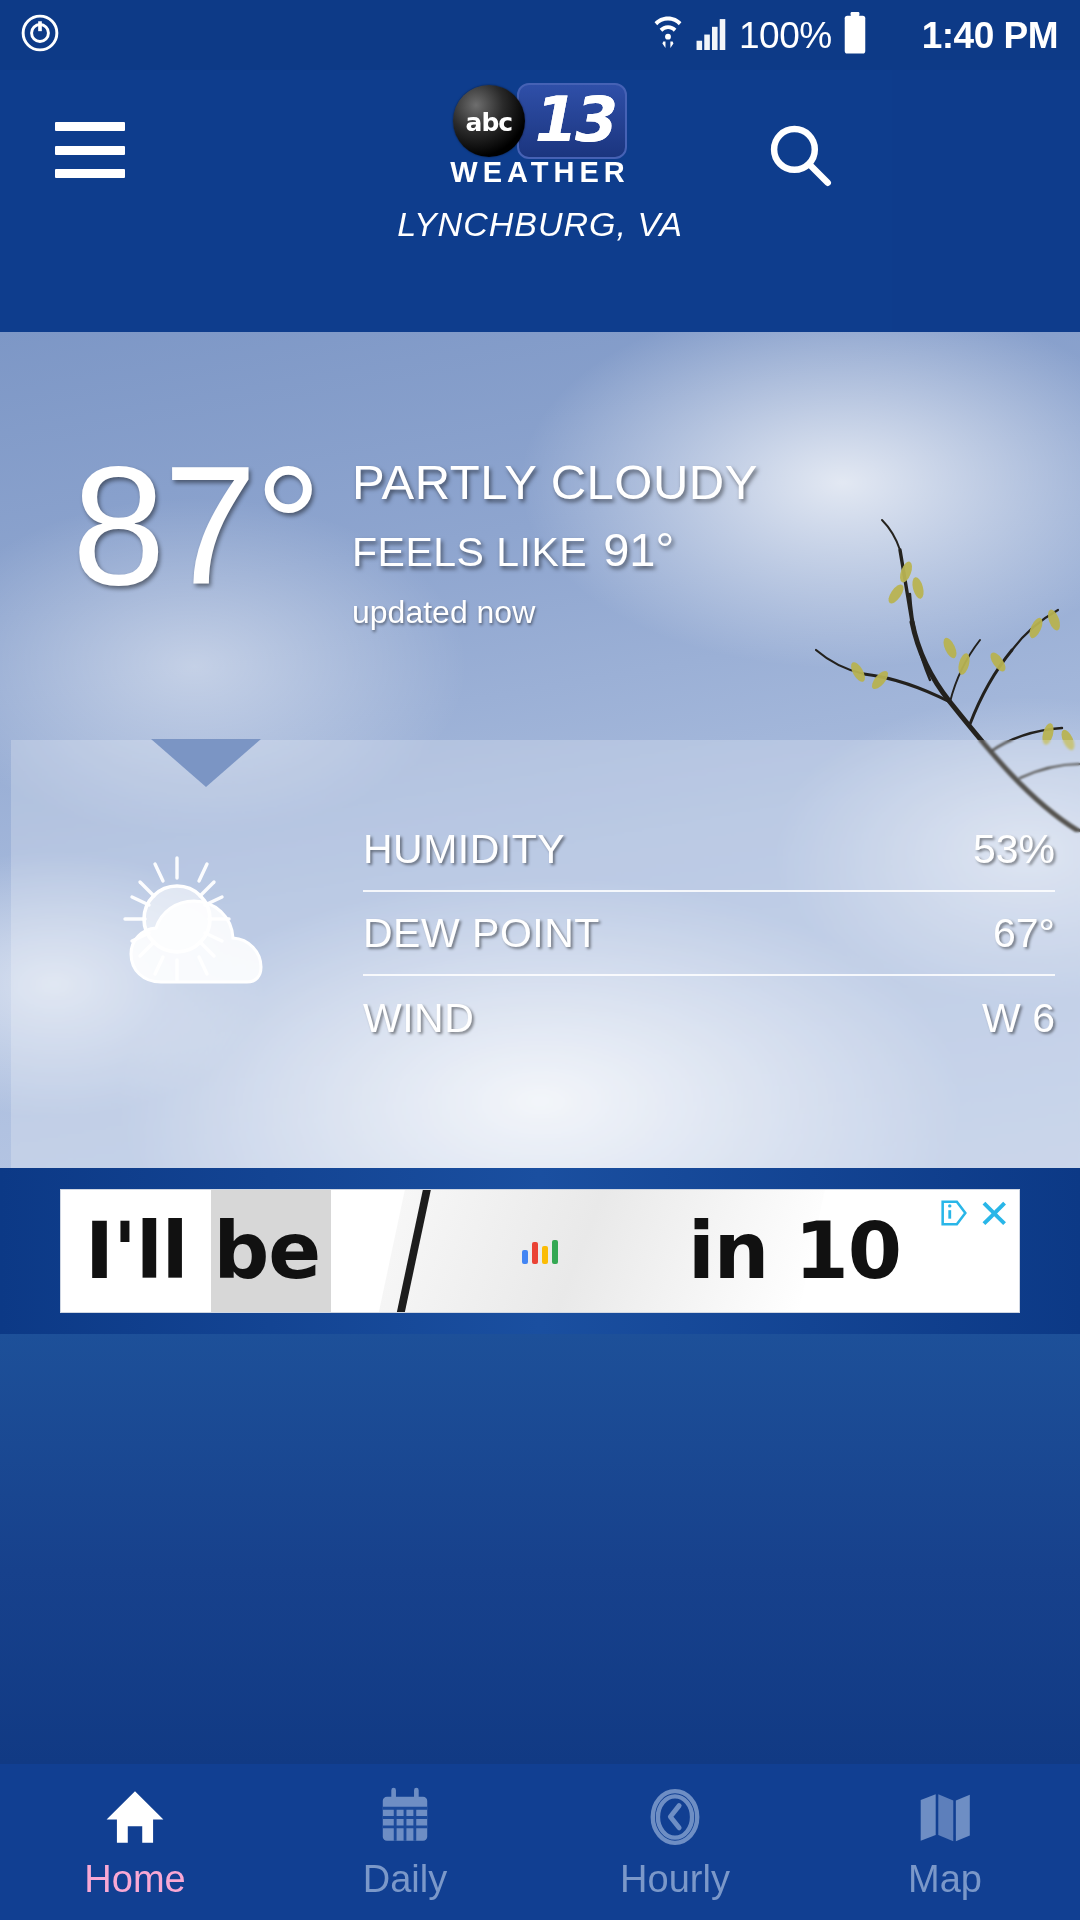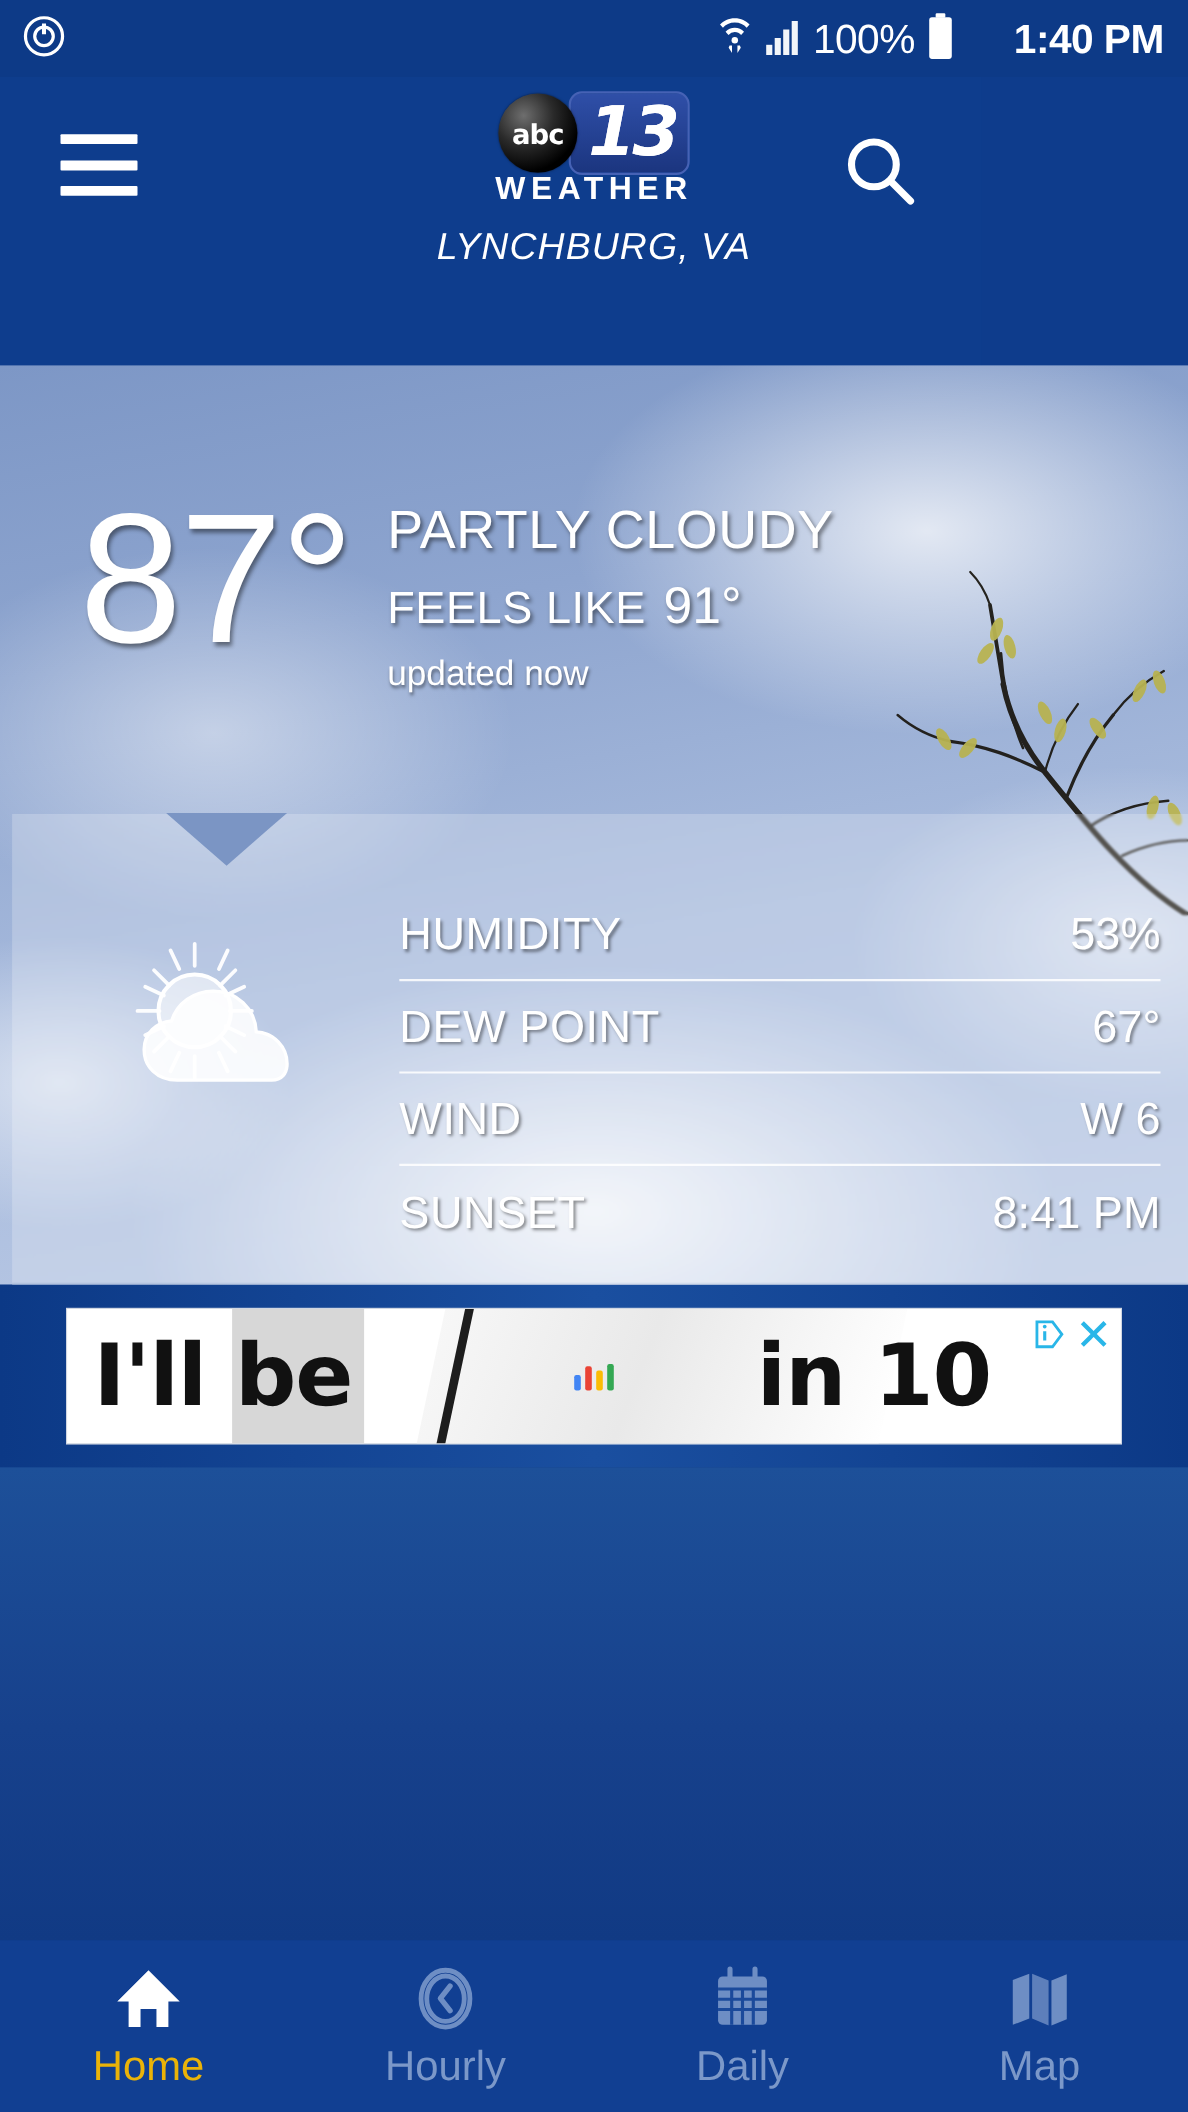--- a/index.html
+++ b/index.html
@@ -211,21 +211,21 @@
   .nav{
     position:absolute; bottom:0; left:0; width:1080px; height:156px;
     background:#113f92;
     display:flex;
   }
   .nav .item{
     flex:1; display:flex; flex-direction:column; align-items:center; justify-content:center;
     gap:8px; cursor:pointer;
   }
   .nav .lbl{ font-size:38px; font-weight:400; }
-  .nav .item.active .lbl{ color:#eab308; }
+  .nav .item.active .lbl{ color:#f9a8d4; }
   .nav .item .lbl{ color:#7b98c9; }
   .nav .ic{ height:66px; display:flex; align-items:center; justify-content:center; }
 </style>
 </head>
 <body>
 
 <div class="statusbar">
   <div class="sb-left">
     <span>
       <svg width="44" height="44" viewBox="0 0 24 24" fill="none" stroke="#fff" stroke-width="1.6">
@@ -365,24 +365,20 @@
         <span class="v">53%</span>
       </div>
       <div class="drow">
         <span class="k">DEW POINT</span>
         <span class="v">67°</span>
       </div>
       <div class="drow">
         <span class="k">WIND</span>
         <span class="v">W 6</span>
       </div>
-      <div class="drow">
-        <span class="k">SUNSET</span>
-        <span class="v">8:41 PM</span>
-      </div>
     </div>
   </div>
 </div>
 
 <div class="adwrap">
   <div class="ad">
     <div class="ad-grey"></div>
     <div class="ad-phone"></div>
     <div class="ad-dots">
       <i style="height:14px;background:#4285f4"></i>
@@ -407,31 +403,20 @@
 
 <div class="nav">
 
   <div class="item active">
     <div class="ic">
       <svg width="64" height="62" viewBox="0 0 24 24" fill="#ffffff">
         <path d="M12 2 L23 13 h-4 v9 h-4.2 v-6.4 h-5.6 V22 H5 v-9 H1 z"></path>
       </svg>
     </div>
     <div class="lbl">Home</div>
-  </div>
-
-  <div class="item">
-    <div class="ic">
-      <svg width="64" height="62" viewBox="0 0 24 24" fill="none" stroke="#6e8ec4" stroke-width="1.7">
-        <ellipse cx="12" cy="12" rx="8.6" ry="10"></ellipse>
-        <ellipse cx="12" cy="12" rx="6.6" ry="8"></ellipse>
-        <path d="M13.6 7.6 L10.2 11.9 L13.6 16.2" stroke-width="1.9" stroke-linecap="round" stroke-linejoin="round"></path>
-      </svg>
-    </div>
-    <div class="lbl">Hourly</div>
   </div>
 
   <div class="item">
     <div class="ic">
       <svg width="64" height="62" viewBox="0 0 24 24" fill="none" stroke="#6e8ec4" stroke-width="1.6">
         <rect x="3.4" y="4.2" width="17.2" height="17" rx="1.6" fill="#6e8ec4" stroke="none"></rect>
         <path d="M7.6 1.6 V 5.2 M16.4 1.6 V 5.2" stroke="#6e8ec4" stroke-width="1.8" stroke-linecap="round"></path>
         <g stroke="#1b4a9b" stroke-width="1.1">
           <path d="M3.4 8.6 H20.6"></path>
           <path d="M3.4 12.2 H20.6"></path>
@@ -440,20 +425,31 @@
           <path d="M12 8.6 V21.2"></path>
           <path d="M15.8 8.6 V21.2"></path>
         </g>
       </svg>
     </div>
     <div class="lbl">Daily</div>
   </div>
 
   <div class="item">
     <div class="ic">
+      <svg width="64" height="62" viewBox="0 0 24 24" fill="none" stroke="#6e8ec4" stroke-width="1.7">
+        <ellipse cx="12" cy="12" rx="8.6" ry="10"></ellipse>
+        <ellipse cx="12" cy="12" rx="6.6" ry="8"></ellipse>
+        <path d="M13.6 7.6 L10.2 11.9 L13.6 16.2" stroke-width="1.9" stroke-linecap="round" stroke-linejoin="round"></path>
+      </svg>
+    </div>
+    <div class="lbl">Hourly</div>
+  </div>
+
+  <div class="item">
+    <div class="ic">
       <svg width="64" height="62" viewBox="0 0 24 24" fill="#6e8ec4">
         <path d="M2.6 5.4 L8.4 3.2 V19 L2.6 21.2 z"></path>
         <path d="M9.4 3.2 L15.2 5.6 V21.4 L9.4 19 z" opacity="0.82"></path>
         <path d="M16.2 5.6 L21.6 3.4 V19.2 L16.2 21.4 z"></path>
       </svg>
     </div>
     <div class="lbl">Map</div>
   </div>
 </div>
 

